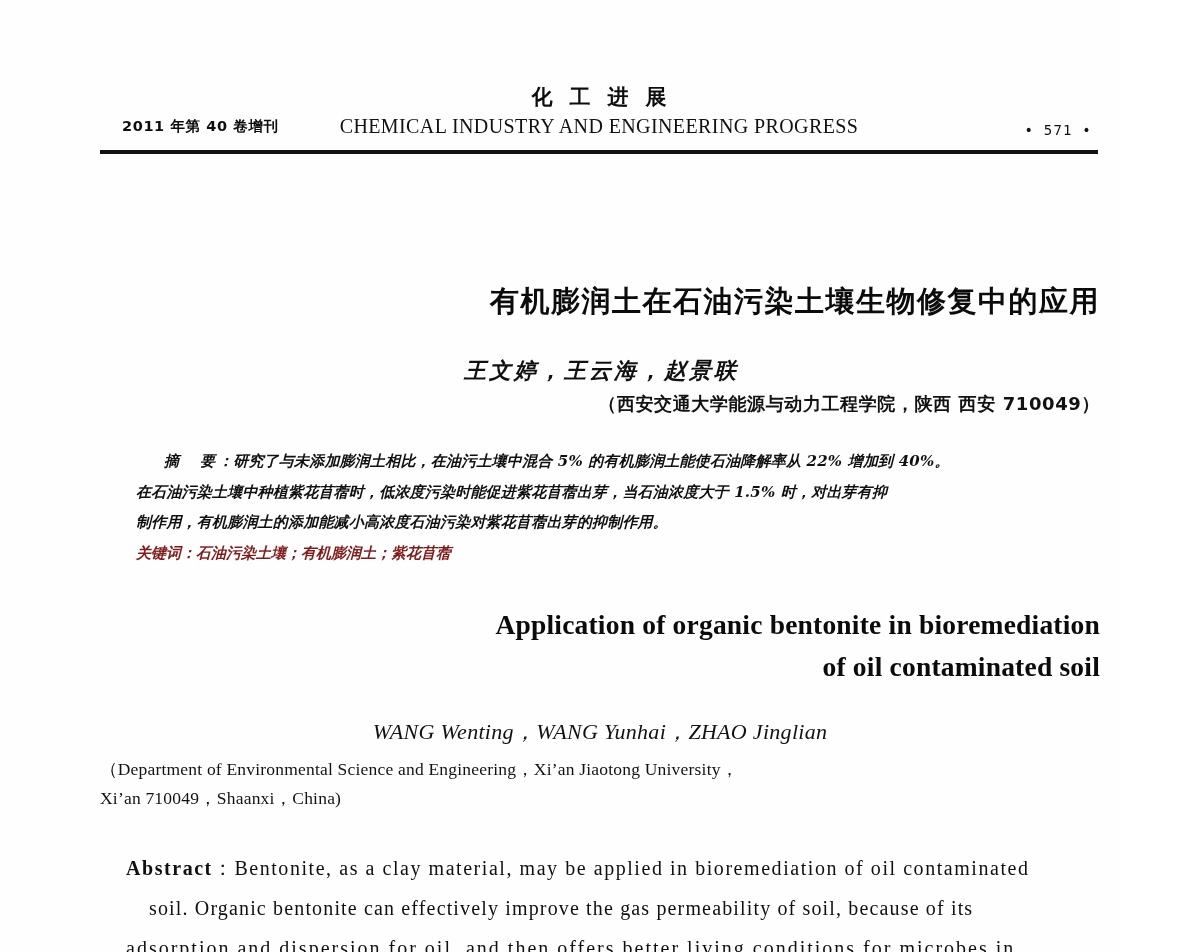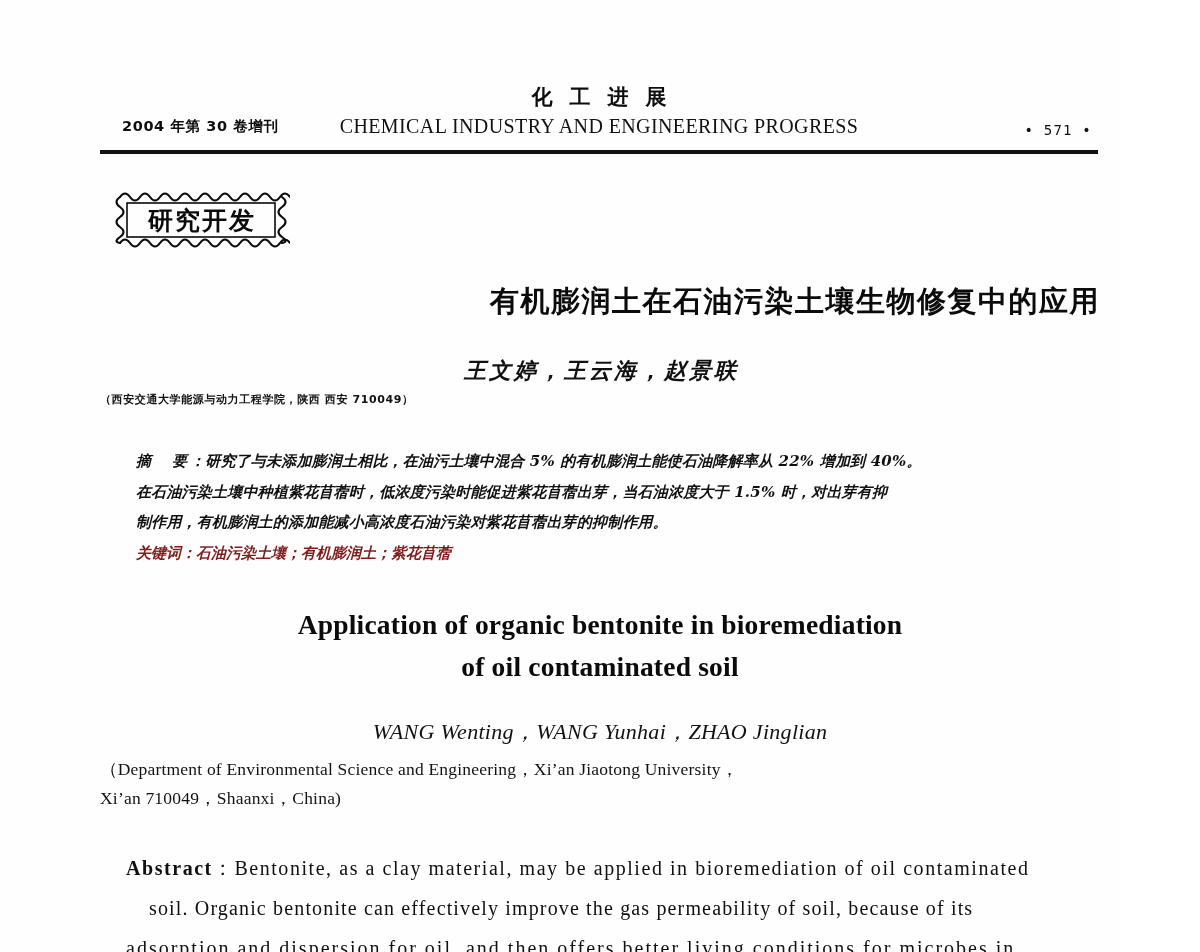--- a/index.html
+++ b/index.html
@@ -152,23 +152,23 @@
     font-style: italic;
     letter-spacing: 3px;
     text-indent: 3px;
     color: #111111;
   }
   .affil-cn {
     position: absolute;
     left: 100px;
     top: 392px;
     width: 1000px;
-    text-align: left;
-    font-family: "DejaVu Sans", sans-serif;
-    font-size: 11px;
+    text-align: right;
+    font-family: "DejaVu Sans", sans-serif;
+    font-size: 18px;
     font-weight: 600;
     letter-spacing: 0.6px;
     color: #121212;
   }
 
   
   .abstract-cn {
     position: absolute;
     left: 136px;
     top: 446px;
@@ -181,20 +181,21 @@
     color: #101010;
     letter-spacing: 0.2px;
   }
   .abstract-cn .ln {
     display: block;
     white-space: nowrap;
   }
   .abstract-cn .lbl {
     font-weight: 700;
     letter-spacing: 3px;
+    margin-left: 28px;
   }
   .kw-cn {
     position: absolute;
     left: 136px;
     top: 538px;
     width: 944px;
     font-family: "DejaVu Serif", serif;
     font-size: 15px;
     font-weight: 600;
     font-style: italic;
@@ -203,21 +204,21 @@
     white-space: nowrap;
   }
   .kw-cn .lbl { font-weight: 700; }
 
   
   .title-en {
     position: absolute;
     left: 100px;
     top: 604px;
     width: 1000px;
-    text-align: center;
+    text-align: right;
     font-family: "Liberation Serif", serif;
     font-size: 27.5px;
     font-weight: 700;
     line-height: 42px;
     letter-spacing: 0.2px;
     color: #0b0b0b;
   }
   .title-en .ln { display: block; }
 
   .authors-en {
@@ -267,48 +268,27 @@
   .spread-3 { letter-spacing: 2.0px; }
 </style>
 </head>
 <body>
 
 <div class="page">
 
   <div class="masthead">
     <div class="journal-cn">化工进展</div>
     <div class="masthead-row">
-      <div class="issue-line">2004 年第 30 卷增刊</div>
+      <div class="issue-line">2011 年第 40 卷增刊</div>
       <div class="journal-en">CHEMICAL INDUSTRY AND ENGINEERING PROGRESS</div>
       <div class="folio">• 571 •</div>
     </div>
   </div>
   <div class="head-rule"></div>
 
-  <div class="stamp">
-    <svg width="178" height="68" viewBox="0 0 178 68" aria-hidden="true">
-      <g fill="none" stroke="#0b0b0b" stroke-width="2.1" stroke-linecap="round">
-
-        <path d="M8,11 q5,-7 10,0 q5,7 10,0 q5,-7 10,0 q5,7 10,0 q5,-7 10,0 q5,7 10,0
-                 q5,-7 10,0 q5,7 10,0 q5,-7 10,0 q5,7 10,0 q5,-7 10,0 q5,7 10,0
-                 q5,-7 10,0 q5,7 10,0 q5,-7 10,0 q5,7 10,0 q5,-7 10,0"></path>
-
-        <path d="M8,57 q5,-7 10,0 q5,7 10,0 q5,-7 10,0 q5,7 10,0 q5,-7 10,0 q5,7 10,0
-                 q5,-7 10,0 q5,7 10,0 q5,-7 10,0 q5,7 10,0 q5,-7 10,0 q5,7 10,0
-                 q5,-7 10,0 q5,7 10,0 q5,-7 10,0 q5,7 10,0 q5,-7 10,0"></path>
-
-        <path d="M8,11 q-7,5 0,10 q7,5 0,10 q-7,5 0,10 q7,5 0,10 q-7,5 0,6"></path>
-
-        <path d="M170,11 q7,5 0,10 q-7,5 0,10 q7,5 0,10 q-7,5 0,10 q7,5 0,6"></path>
-
-        <rect x="15" y="17" width="148" height="34" stroke-width="1.6"></rect>
-      </g>
-    </svg>
-    <div class="stamp-label">研究开发</div>
-  </div>
 
   <div class="title-cn">有机膨润土在石油污染土壤生物修复中的应用</div>
   <div class="authors-cn">王文婷，王云海，赵景联</div>
   <div class="affil-cn">（西安交通大学能源与动力工程学院，陕西 西安 710049）</div>
 
   <div class="abstract-cn">
     <span class="ln"><span class="lbl">摘　要</span><span>：</span><span>研究了与未添加膨润土相比，在油污土壤中混合 5% 的有机膨润土能使石油降解率从 22% 增加到 40%。</span></span>
     <span class="ln">在石油污染土壤中种植紫花苜蓿时，低浓度污染时能促进紫花苜蓿出芽，当石油浓度大于 1.5% 时，对出芽有抑</span>
     <span class="ln">制作用，有机膨润土的添加能减小高浓度石油污染对紫花苜蓿出芽的抑制作用。</span>
   </div>

